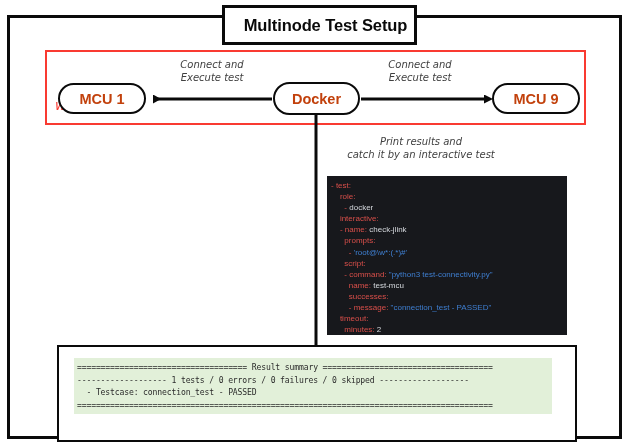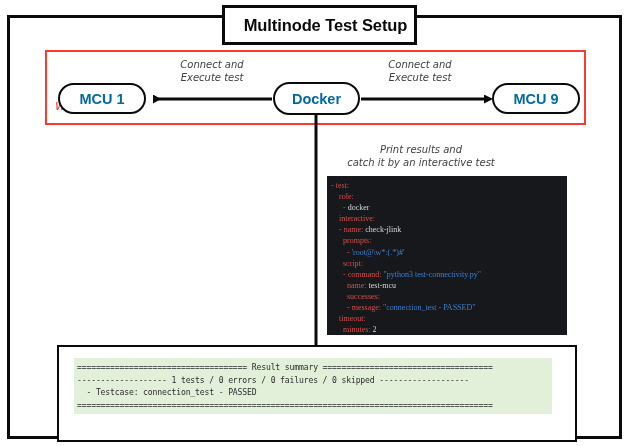--- a/index.html
+++ b/index.html
@@ -86,21 +86,21 @@
     background: #ffffff;
     border-radius: 999px;
     display: flex;
     align-items: center;
     justify-content: center;
     z-index: 7;
   }
   .node .node-label {
     font-size: 14.5px;
     font-weight: bold;
-    color: #0369a1;
+    color: #c2410c;
     white-space: nowrap;
   }
   #node-mcu1 { left: 58px;  top: 83px; width: 88px; height: 31px; }
   #node-mcu2 { left: 492px; top: 83px; width: 88px; height: 31px; }
   #node-docker { left: 273px; top: 82px; width: 87px; height: 33px; }
 
   
   #wires {
     position: absolute;
     left: 0; top: 0;
@@ -116,37 +116,37 @@
     font-style: italic;
     font-size: 10px;
     color: #404040;
     text-align: center;
     line-height: 1.32;
     z-index: 6;
     white-space: nowrap;
   }
   #edge-label-left  { left: 150px; top: 58px; width: 124px; }
   #edge-label-right { left: 358px; top: 58px; width: 124px; }
-  #edge-label-down  { left: 312px; top: 135px; width: 218px; text-align: center; margin-top: 8px; }
+  #edge-label-down  { left: 312px; top: 135px; width: 218px; text-align: center; }
 
   
   .code-block {
     position: absolute;
     left: 327px;
     top: 176px;
     width: 240px;
     height: 159px;
     background: #17181c;
     box-sizing: border-box;
     padding: 4px 5px 4px 4px;
     overflow: hidden;
     z-index: 6;
   }
   .code-line {
-    font-family: Liberation Serif, serif;
+    font-family: Liberation Sans, sans-serif;
     font-size: 8px;
     line-height: 11.1px;
     white-space: pre;
     color: #c9ccd2;
   }
   .tok-key  { color: #d94f4a; }
   .tok-dash { color: #d94f4a; }
   .tok-val  { color: #d5d8dd; }
   .tok-str  { color: #3f7fd1; }
 

